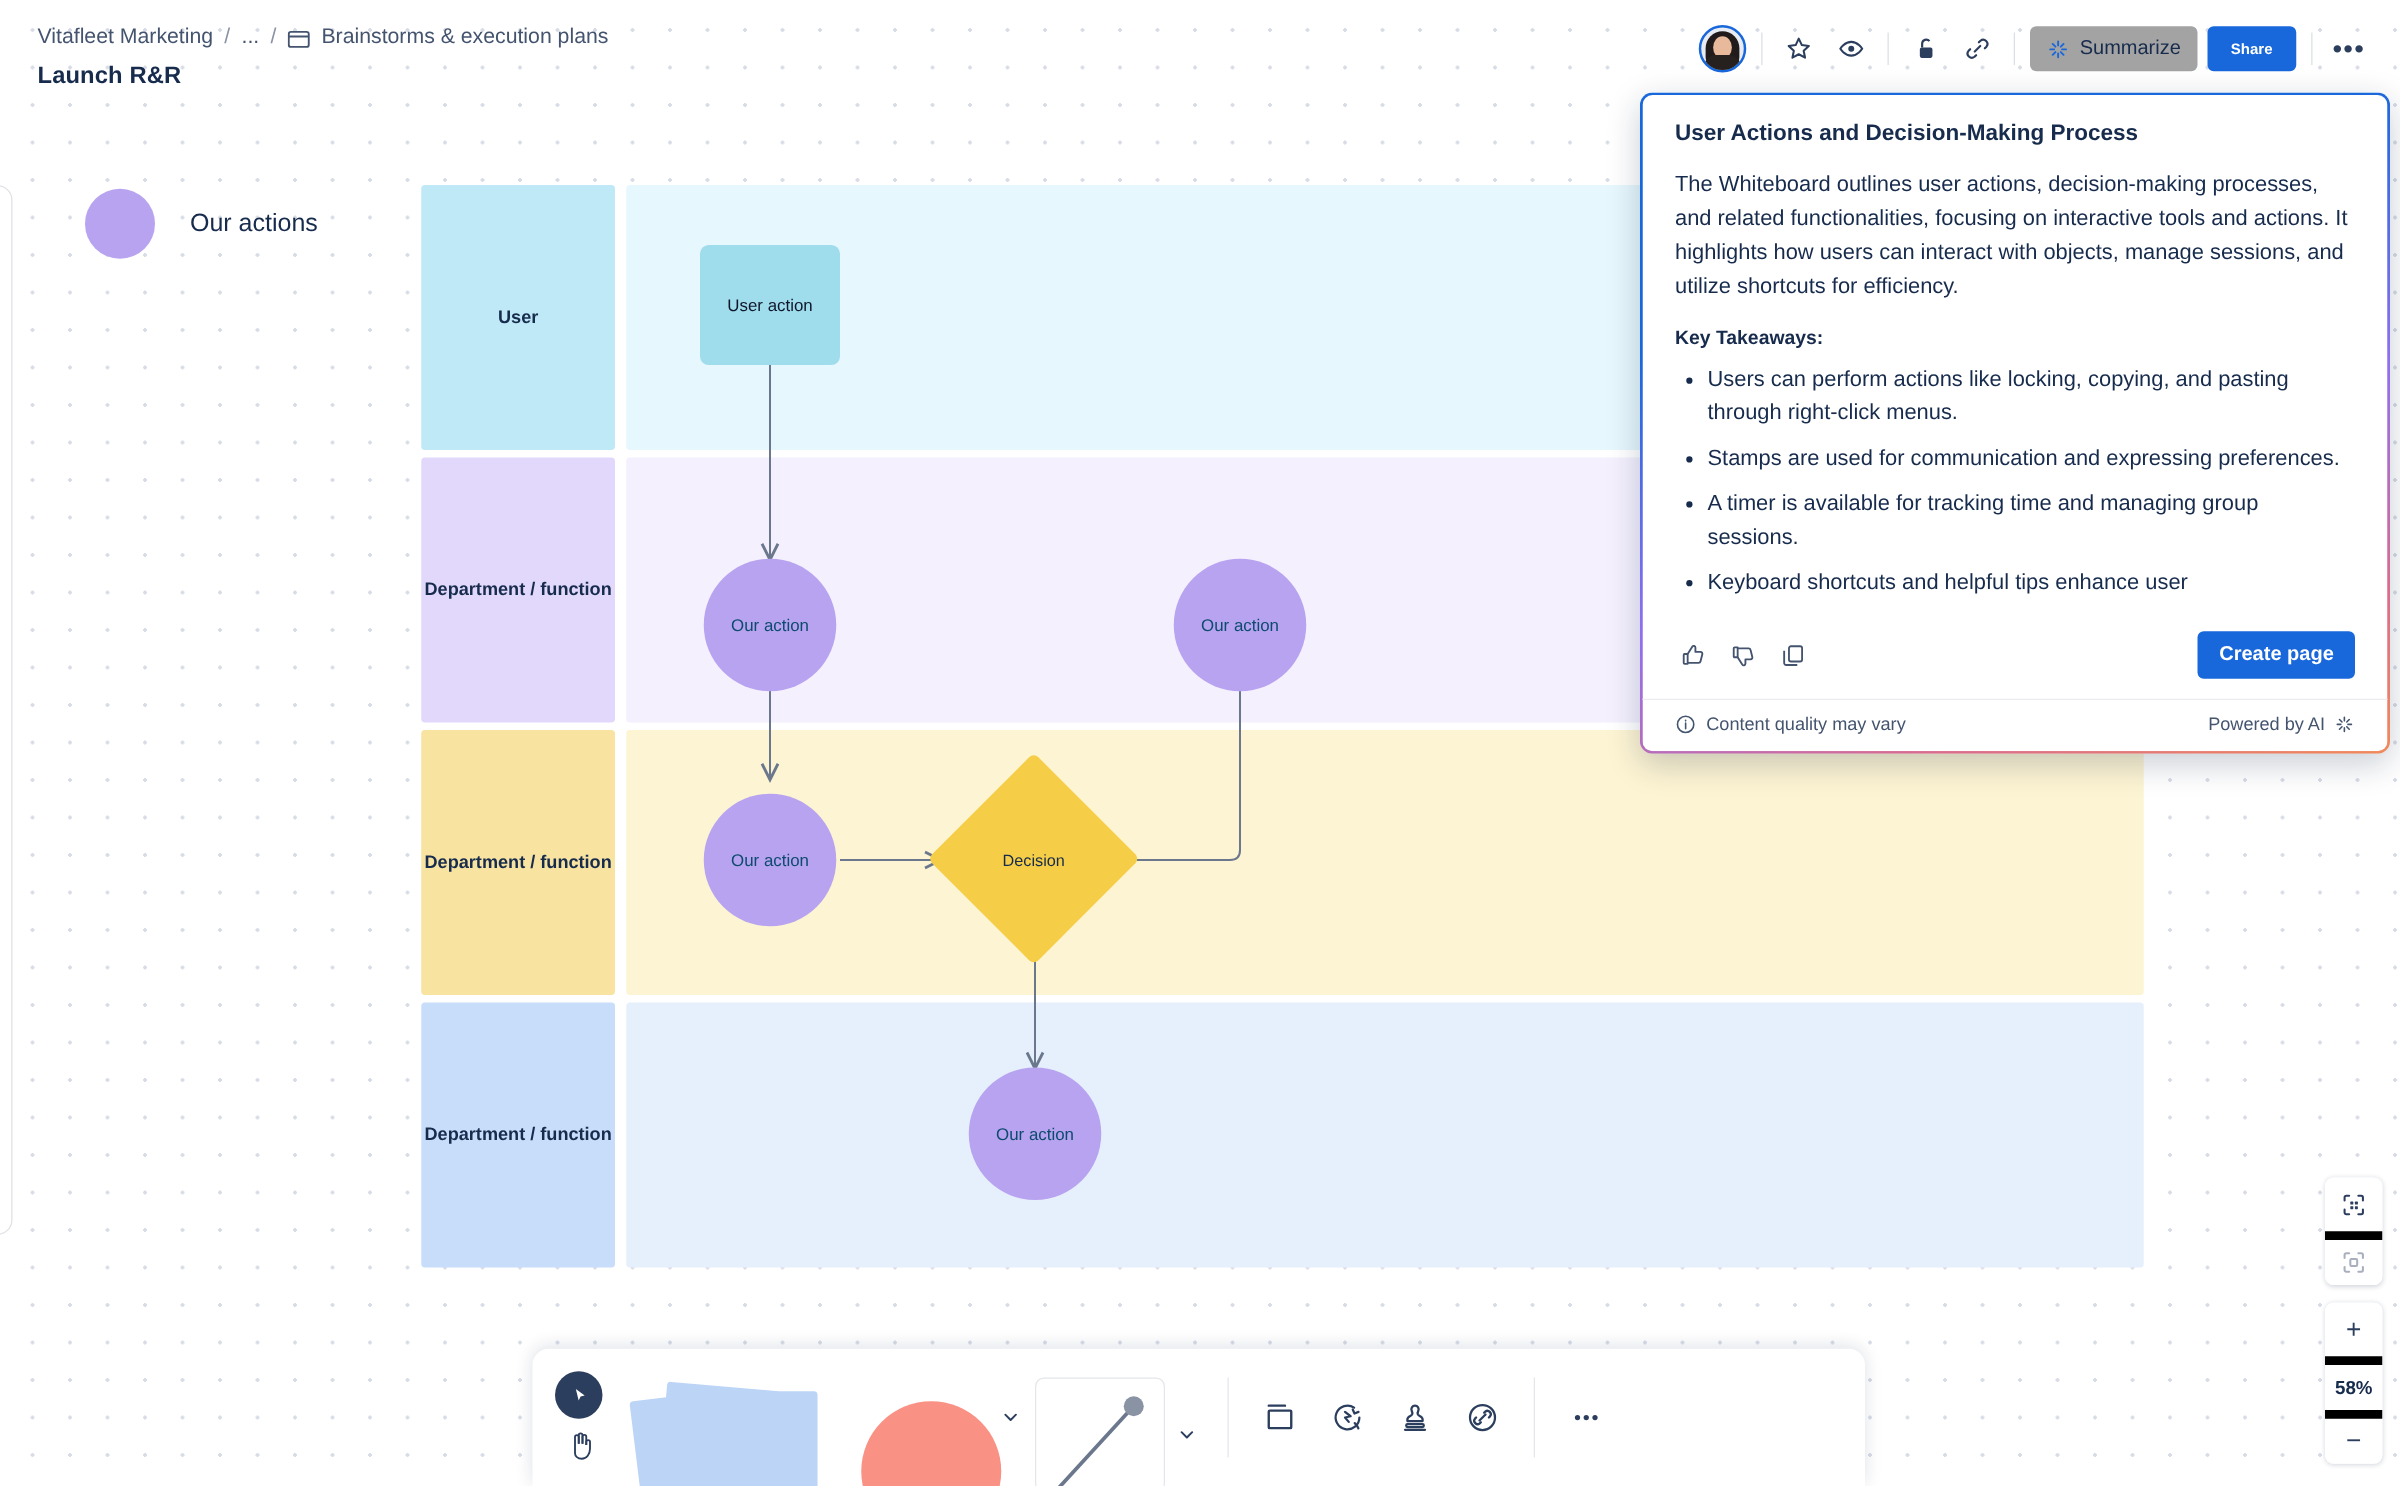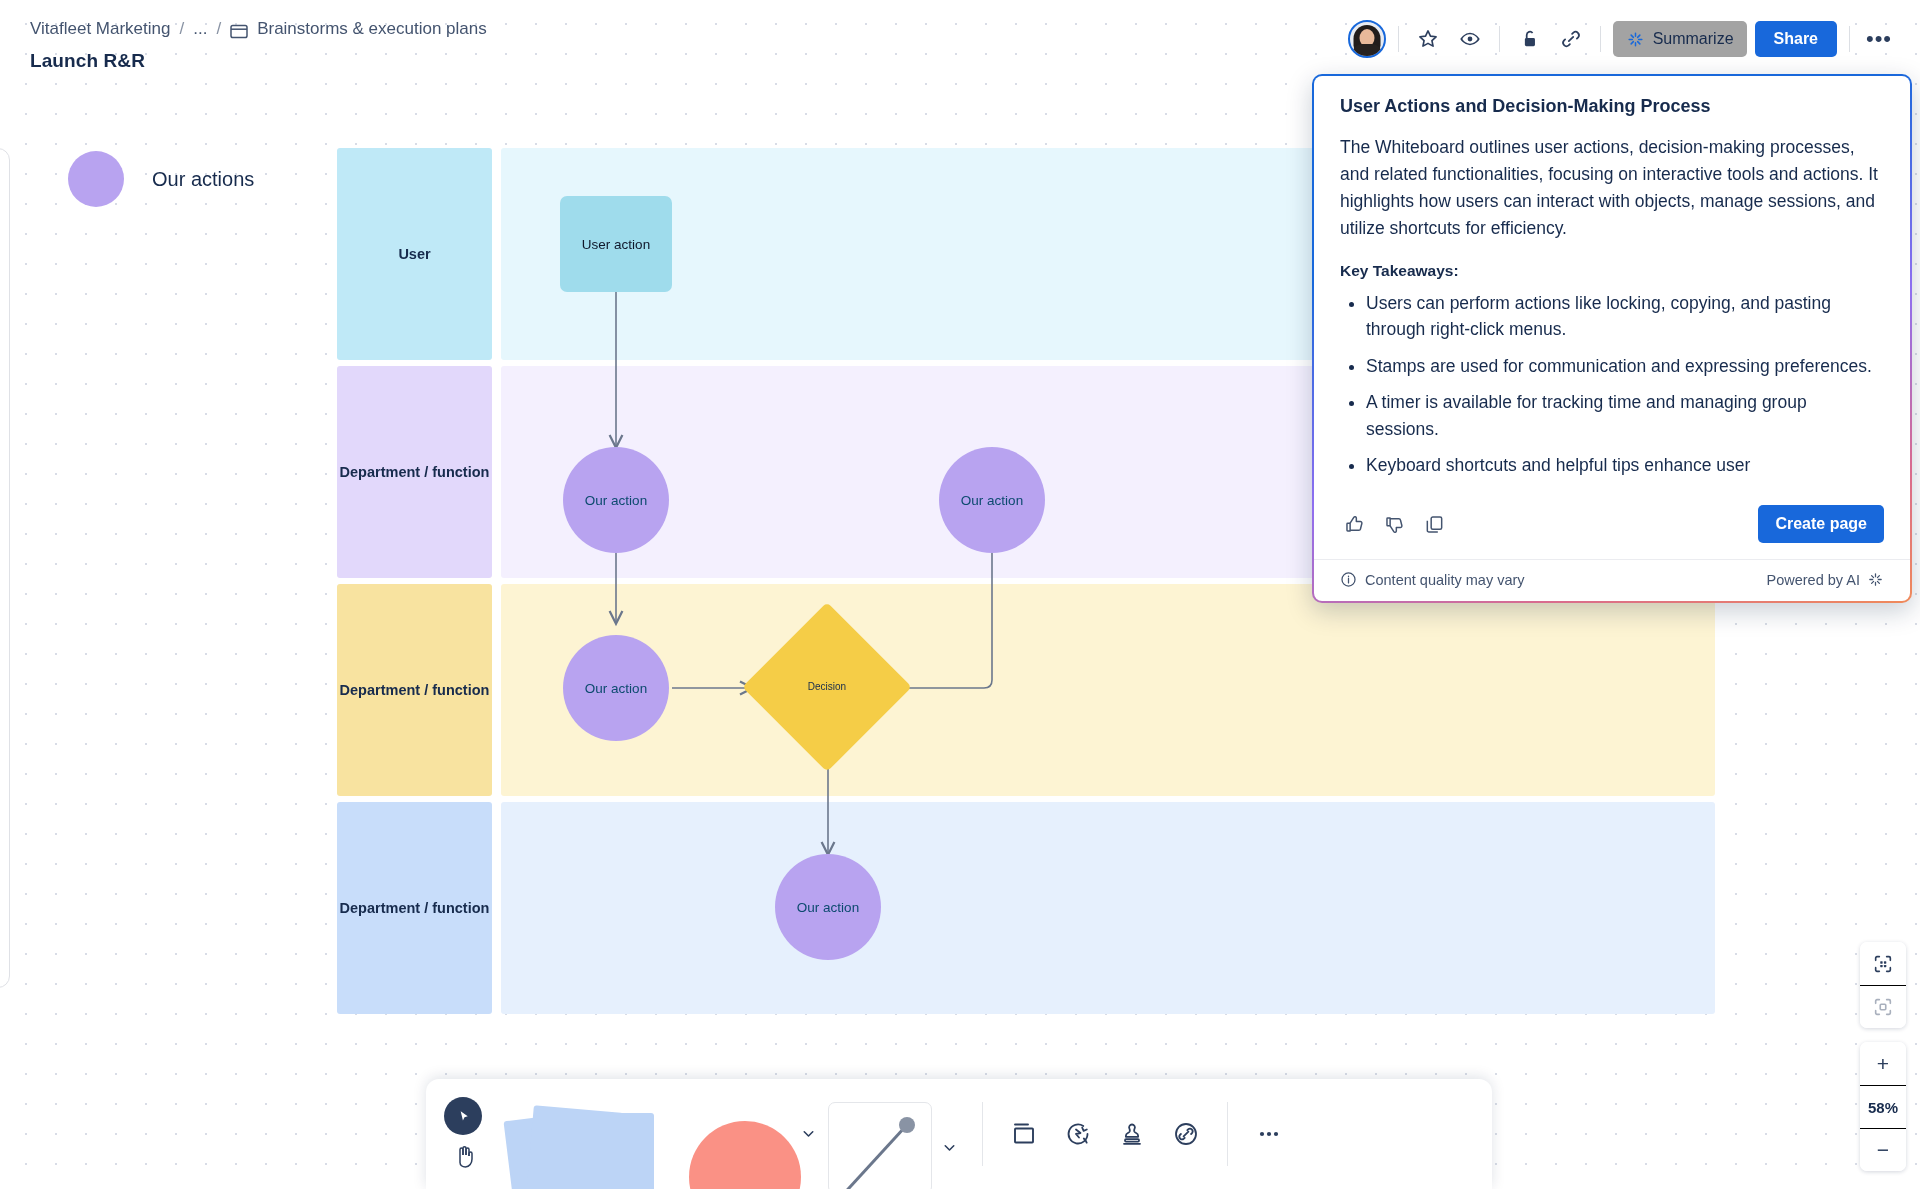--- a/index.html
+++ b/index.html
@@ -75,21 +75,21 @@
     cursor: pointer; color: #2c3e5d; background: transparent; border: none;
   }
   .summarize-btn {
     display: flex; align-items: center; gap: 8px;
     height: 36px; padding: 0 13px; border-radius: 5px;
     background: #a3a3a3; color: #172b4d; font-size: 16px;
     cursor: pointer; border: none; font-family: inherit;
   }
   .share-btn {
     height: 36px; padding: 0 19px; border-radius: 5px;
-    background: #1868db; color: #fff; font-size: 16px; font-weight: 600;
+    background: #1868db; color: #fff; font-size: 12px; font-weight: 600;
     cursor: pointer; border: none; font-family: inherit;
   }
   .more-btn {
     width: 34px; height: 34px; display:flex; align-items:center; justify-content:center;
     color: #2c3e5d; font-size: 22px; cursor: pointer; letter-spacing:1px;
   }
 
   
   #legend { position: absolute; left: 55px; top: 145px; }
   .legend-row { display: flex; align-items: center; height: 68px; margin-bottom: 1px; }
@@ -141,21 +141,21 @@
   .node-circle {
     position: absolute; background: #b8a3f0; border-radius: 50%;
     display: flex; align-items: center; justify-content: center;
     font-size: 13.5px; color: #0c4a6e; cursor: pointer;
   }
   .node-diamond {
     position: absolute; width: 120px; height: 120px; background: #f5cd47;
     transform: rotate(45deg); border-radius: 5px; cursor: pointer;
   }
   .node-diamond-label {
-    position: absolute; font-size: 10px; color: #172b4d;
+    position: absolute; font-size: 13px; color: #172b4d;
     pointer-events: none; white-space: nowrap;
   }
 
   
   #ai-panel {
     position: absolute; right: 8px; top: 74px; width: 600px;
     background: #fff; border-radius: 10px;
     box-shadow: 0 8px 26px rgba(9,30,66,.22);
     padding: 2px;
     background-image: linear-gradient(#fff,#fff), linear-gradient(160deg,#1868db 0%,#1868db 28%,#8f6ff0 58%,#d96b8e 82%,#f08a5a 100%);
@@ -248,21 +248,21 @@
     display: flex; flex-direction: column; align-items: center; gap: 14px; z-index: 30;
   }
   .ctrl-group {
     background: #fff; border-radius: 7px; box-shadow: 0 1px 4px rgba(9,30,66,.18);
     display: flex; flex-direction: column; overflow: hidden;
   }
   .ctrl-btn {
     width: 46px; height: 43px; display: flex; align-items: center; justify-content: center;
     color: #2c3e5d; cursor: pointer; background: #fff; border: none; font-size: 21px;
   }
-  .ctrl-btn + .ctrl-btn { border-top: 1px solid #000000; }
+  .ctrl-btn + .ctrl-btn { border-top: 7px solid #000000; }
   .zoom-label { font-size: 15px; font-weight: 600; color: #172b4d; }
 </style>
 </head>
 <body>
 
 <div id="canvas">
 
   <div id="left-edge-panel"></div>
 
   <div id="legend">

